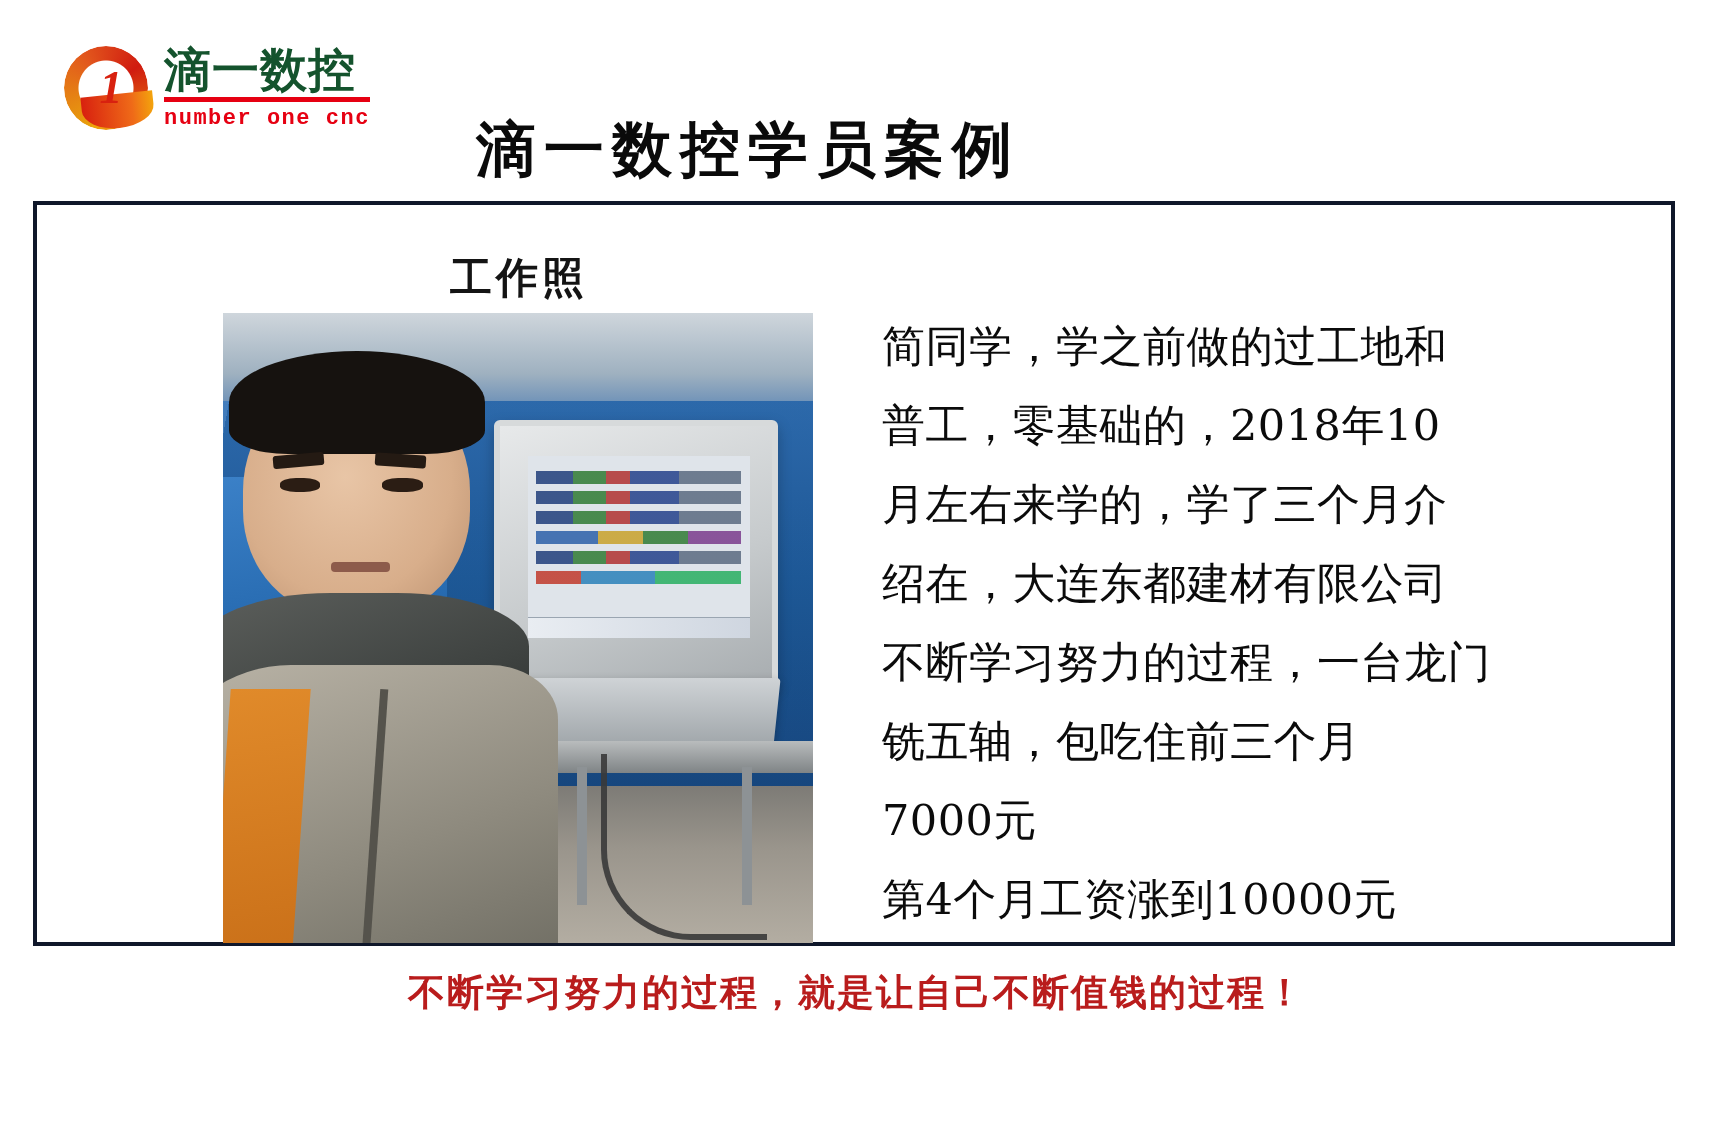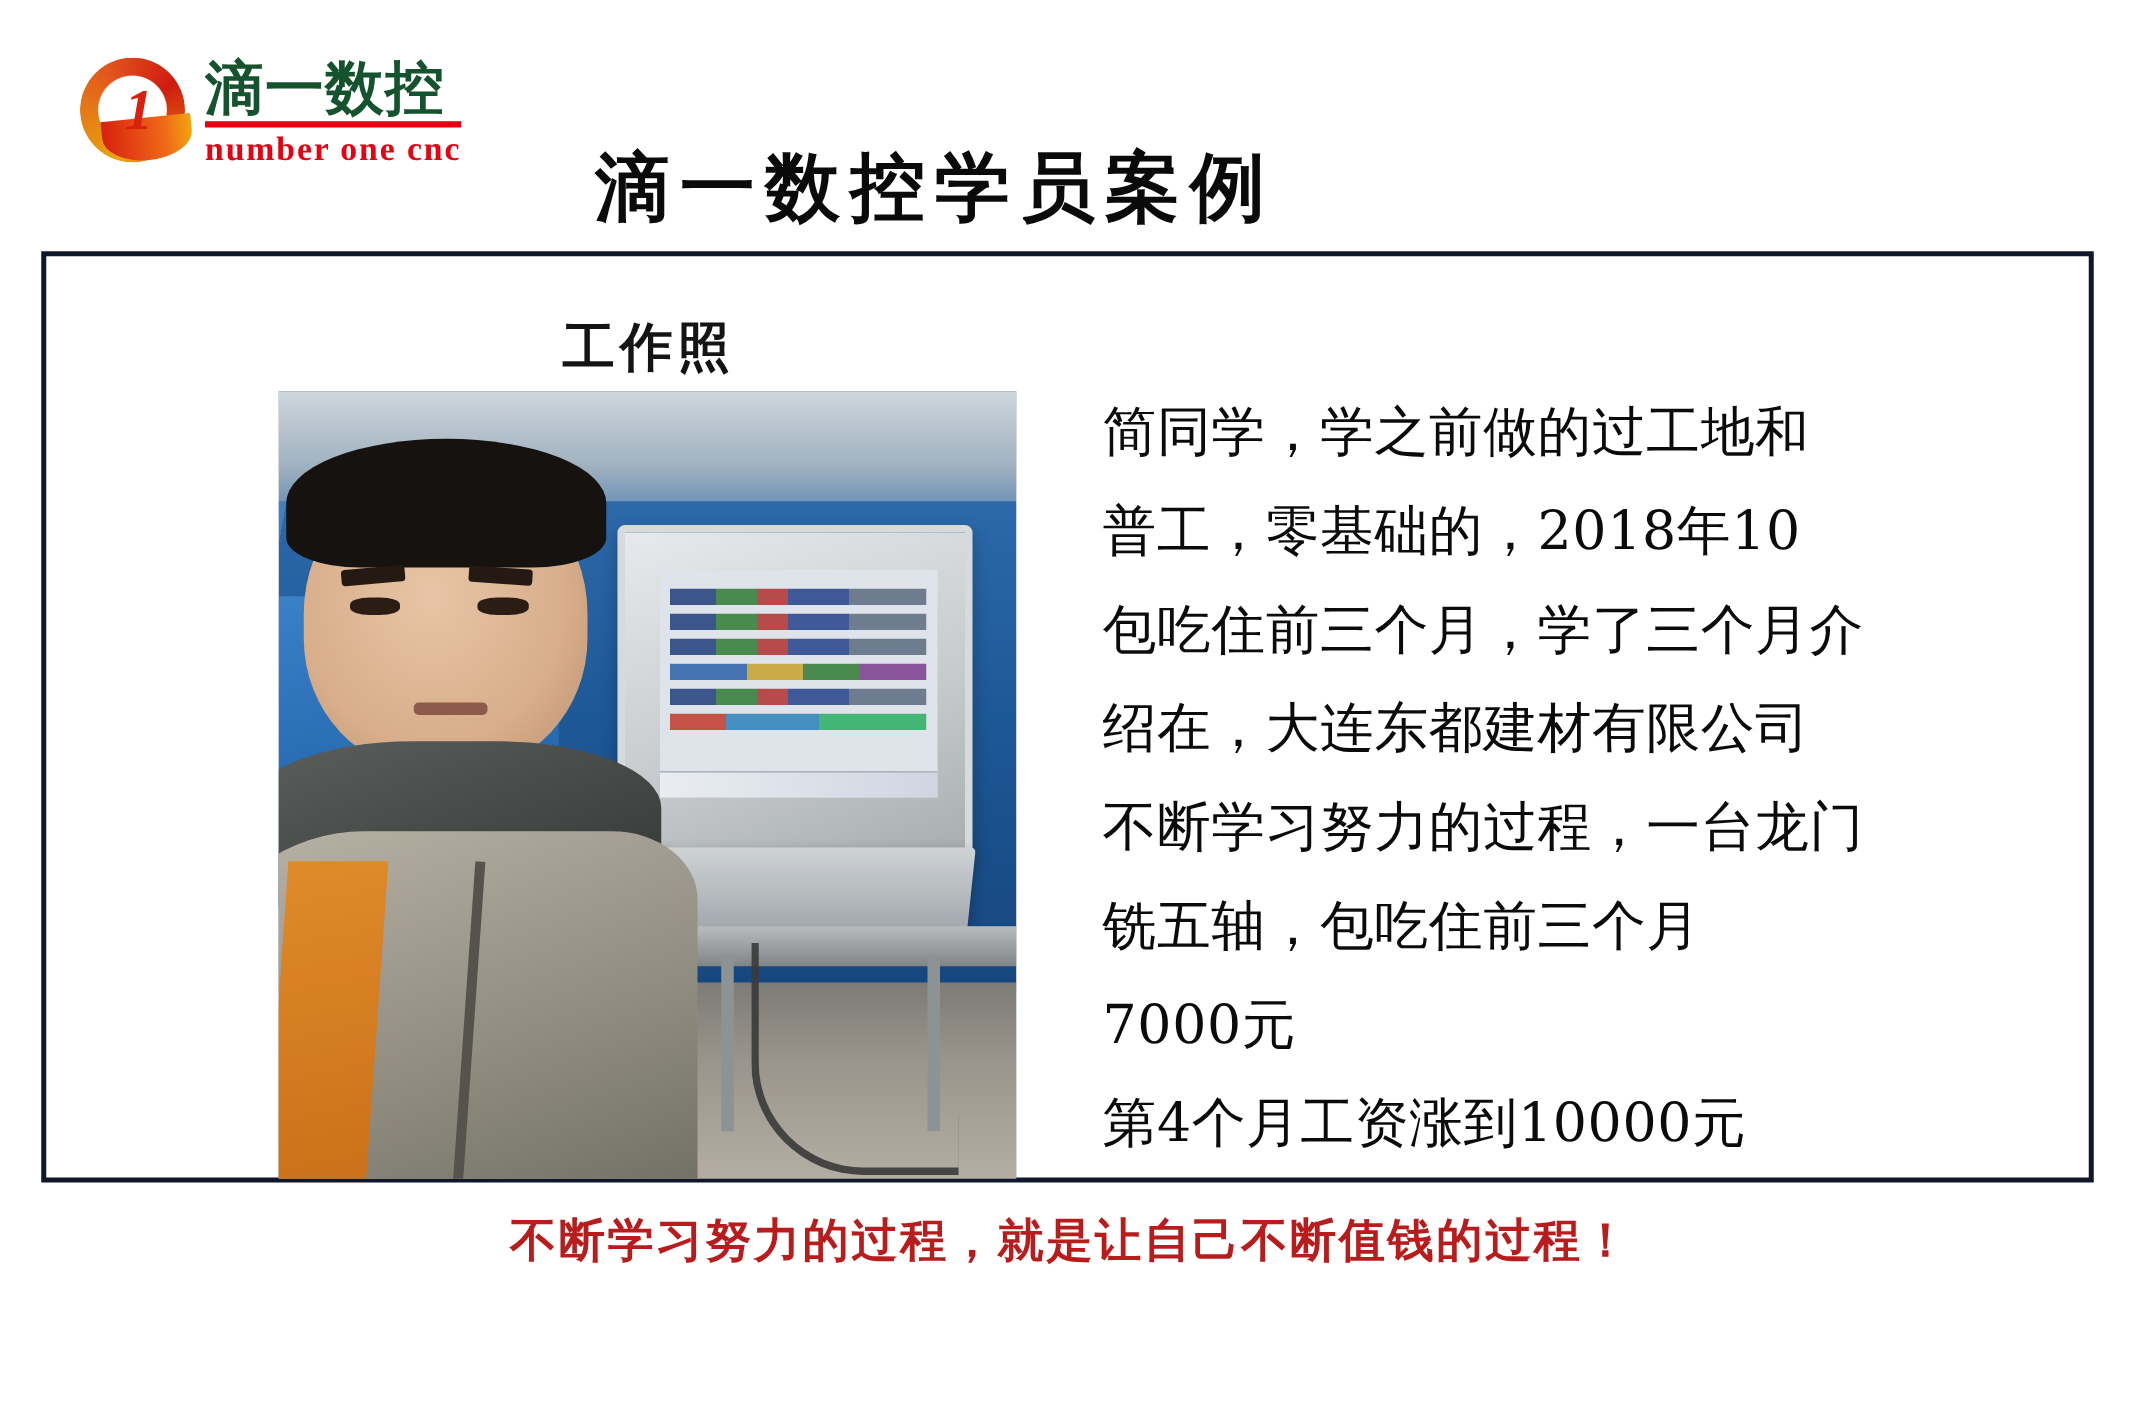--- a/index.html
+++ b/index.html
@@ -76,23 +76,23 @@
     font-weight: bold;
     font-size: 47px;
     letter-spacing: 1px;
     line-height: 52px;
     border-bottom: 5px solid #e60012;
     padding-bottom: 1px;
     white-space: nowrap;
   }
   .logo-en {
     color: #e60012;
-    font-family: Liberation Serif, serif;
-    font-weight: bold;
-    font-size: 27px;
+    font-family: Liberation Mono, monospace;
+    font-weight: bold;
+    font-size: 22px;
     letter-spacing: 1.5px;
     line-height: 28px;
     margin-top: 3px;
     white-space: nowrap;
   }
 
   .page-title {
     position: absolute;
     left: 0; top: 110px;
     width: 1400px;
@@ -348,21 +348,21 @@
       <div class="collar"></div>
       <div class="jacket"></div>
       <div class="stripe"></div>
       <div class="zip"></div>
     </div>
   </div>
 
   <div class="body-text">
     <span class="ln">简同学，学之前做的过工地和</span>
     <span class="ln">普工，零基础的，2018年10</span>
-    <span class="ln">包吃住前三个月，学了三个月介</span>
+    <span class="ln">月左右来学的，学了三个月介</span>
     <span class="ln">绍在，大连东都建材有限公司</span>
     <span class="ln">不断学习努力的过程，一台龙门</span>
     <span class="ln">铣五轴，包吃住前三个月</span>
     <span class="ln">7000元</span>
     <span class="ln">第4个月工资涨到10000元</span>
   </div>
 
 </div>
 
 <div class="footer">不断学习努力的过程，就是让自己不断值钱的过程！</div>

